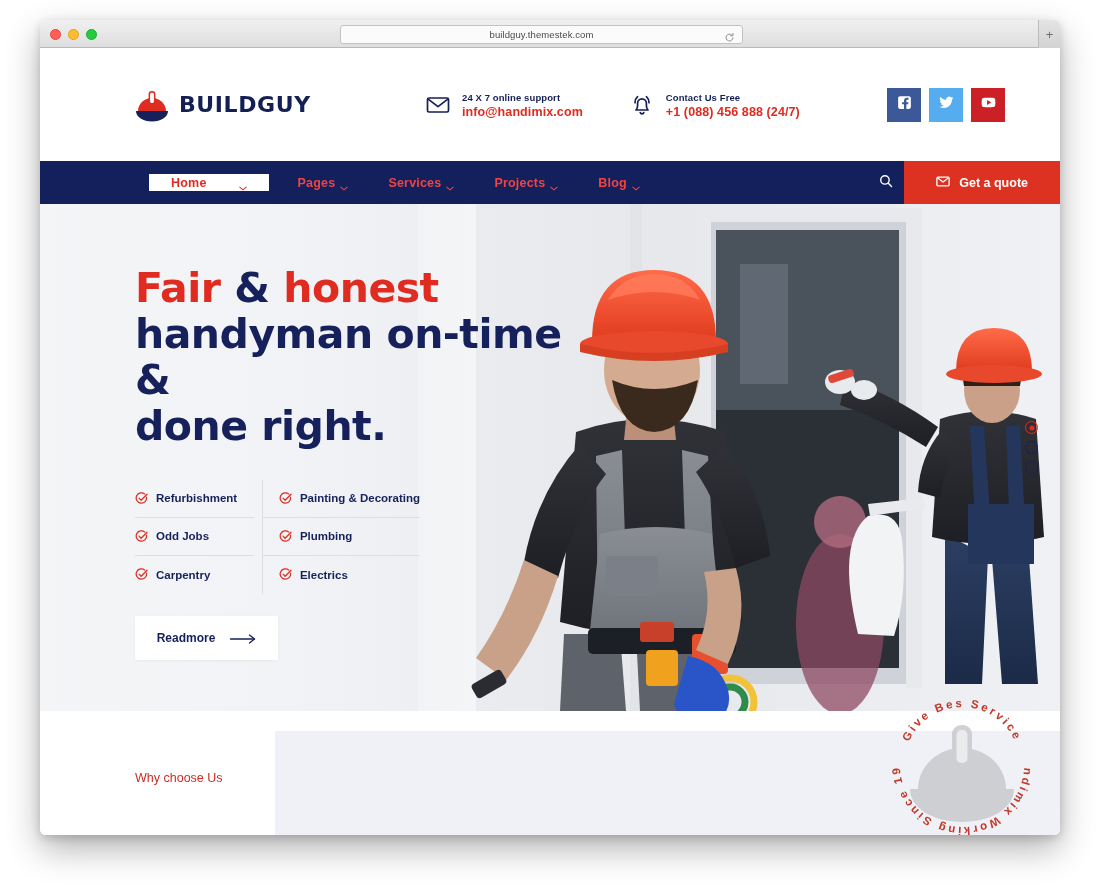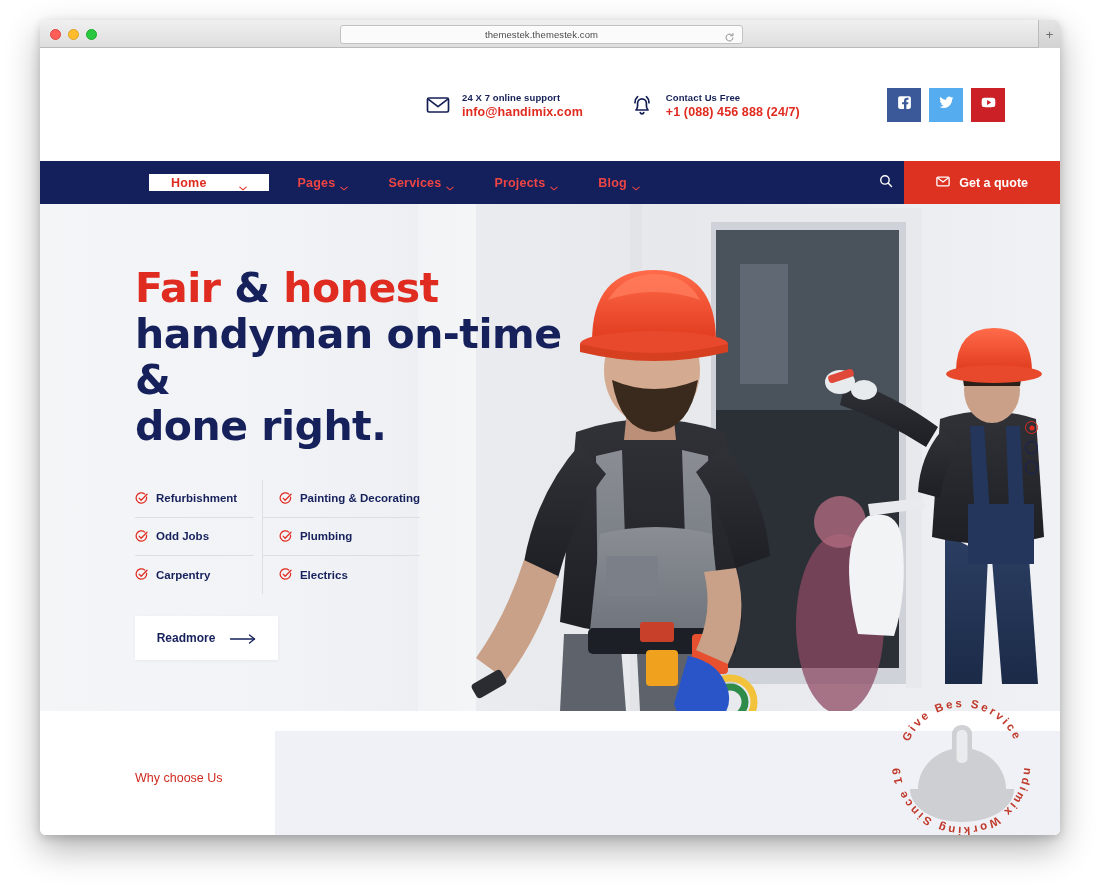--- a/index.html
+++ b/index.html
@@ -380,36 +380,48 @@
   <div class="browser-window">
 
     <div class="titlebar">
       <div class="traffic">
         <span class="dot red"></span>
         <span class="dot yellow"></span>
         <span class="dot green"></span>
       </div>
 
       <div class="urlbar">
-        <span class="url-text">themestek.themestek.com</span>
+        <span class="url-text">buildguy.themestek.com</span>
         <span class="reload-icon">
           <svg viewBox="0 0 16 16" fill="none" stroke="currentColor" stroke-width="1.4">
             <path d="M13 8a5 5 0 1 1-1.6-3.6"></path>
             <path d="M13 2.2V5.4h-3.2" stroke-linecap="round"></path>
           </svg>
         </span>
       </div>
 
       <div class="plus-tab">+</div>
     </div>
 
     <div class="viewport">
 
       <header class="site-header">
 
+        <a class="logo-block">
+          <span class="logo-mark">
+            <svg viewBox="0 0 34 38">
+              <path d="M3 25c0-7.2 6.3-13 14-13s14 5.8 14 13z" fill="#e02b20"></path>
+              <rect x="13.6" y="5" width="6.8" height="13" rx="3.2" fill="#e02b20"></rect>
+              <rect x="15.1" y="6.6" width="3.8" height="10.5" rx="1.9" fill="#ffffff"></rect>
+              <path d="M1 25h32c0 6-7.2 10.5-16 10.5S1 31 1 25z" fill="#16215c"></path>
+              <path d="M9.5 25h15v2.2h-15z" fill="#16215c"></path>
+            </svg>
+          </span>
+          <span class="logo-text">BUILDGUY</span>
+        </a>
 
         <div class="contact-group">
 
           <div class="contact-item">
             <span class="contact-icon">
               <svg viewBox="0 0 26 26" fill="none" stroke="currentColor" stroke-width="1.7" stroke-linejoin="round">
                 <rect x="2.5" y="6.5" width="21" height="14" rx="1.5"></rect>
                 <path d="M3.2 7.6 13 15.2l9.8-7.6"></path>
               </svg>
             </span>

